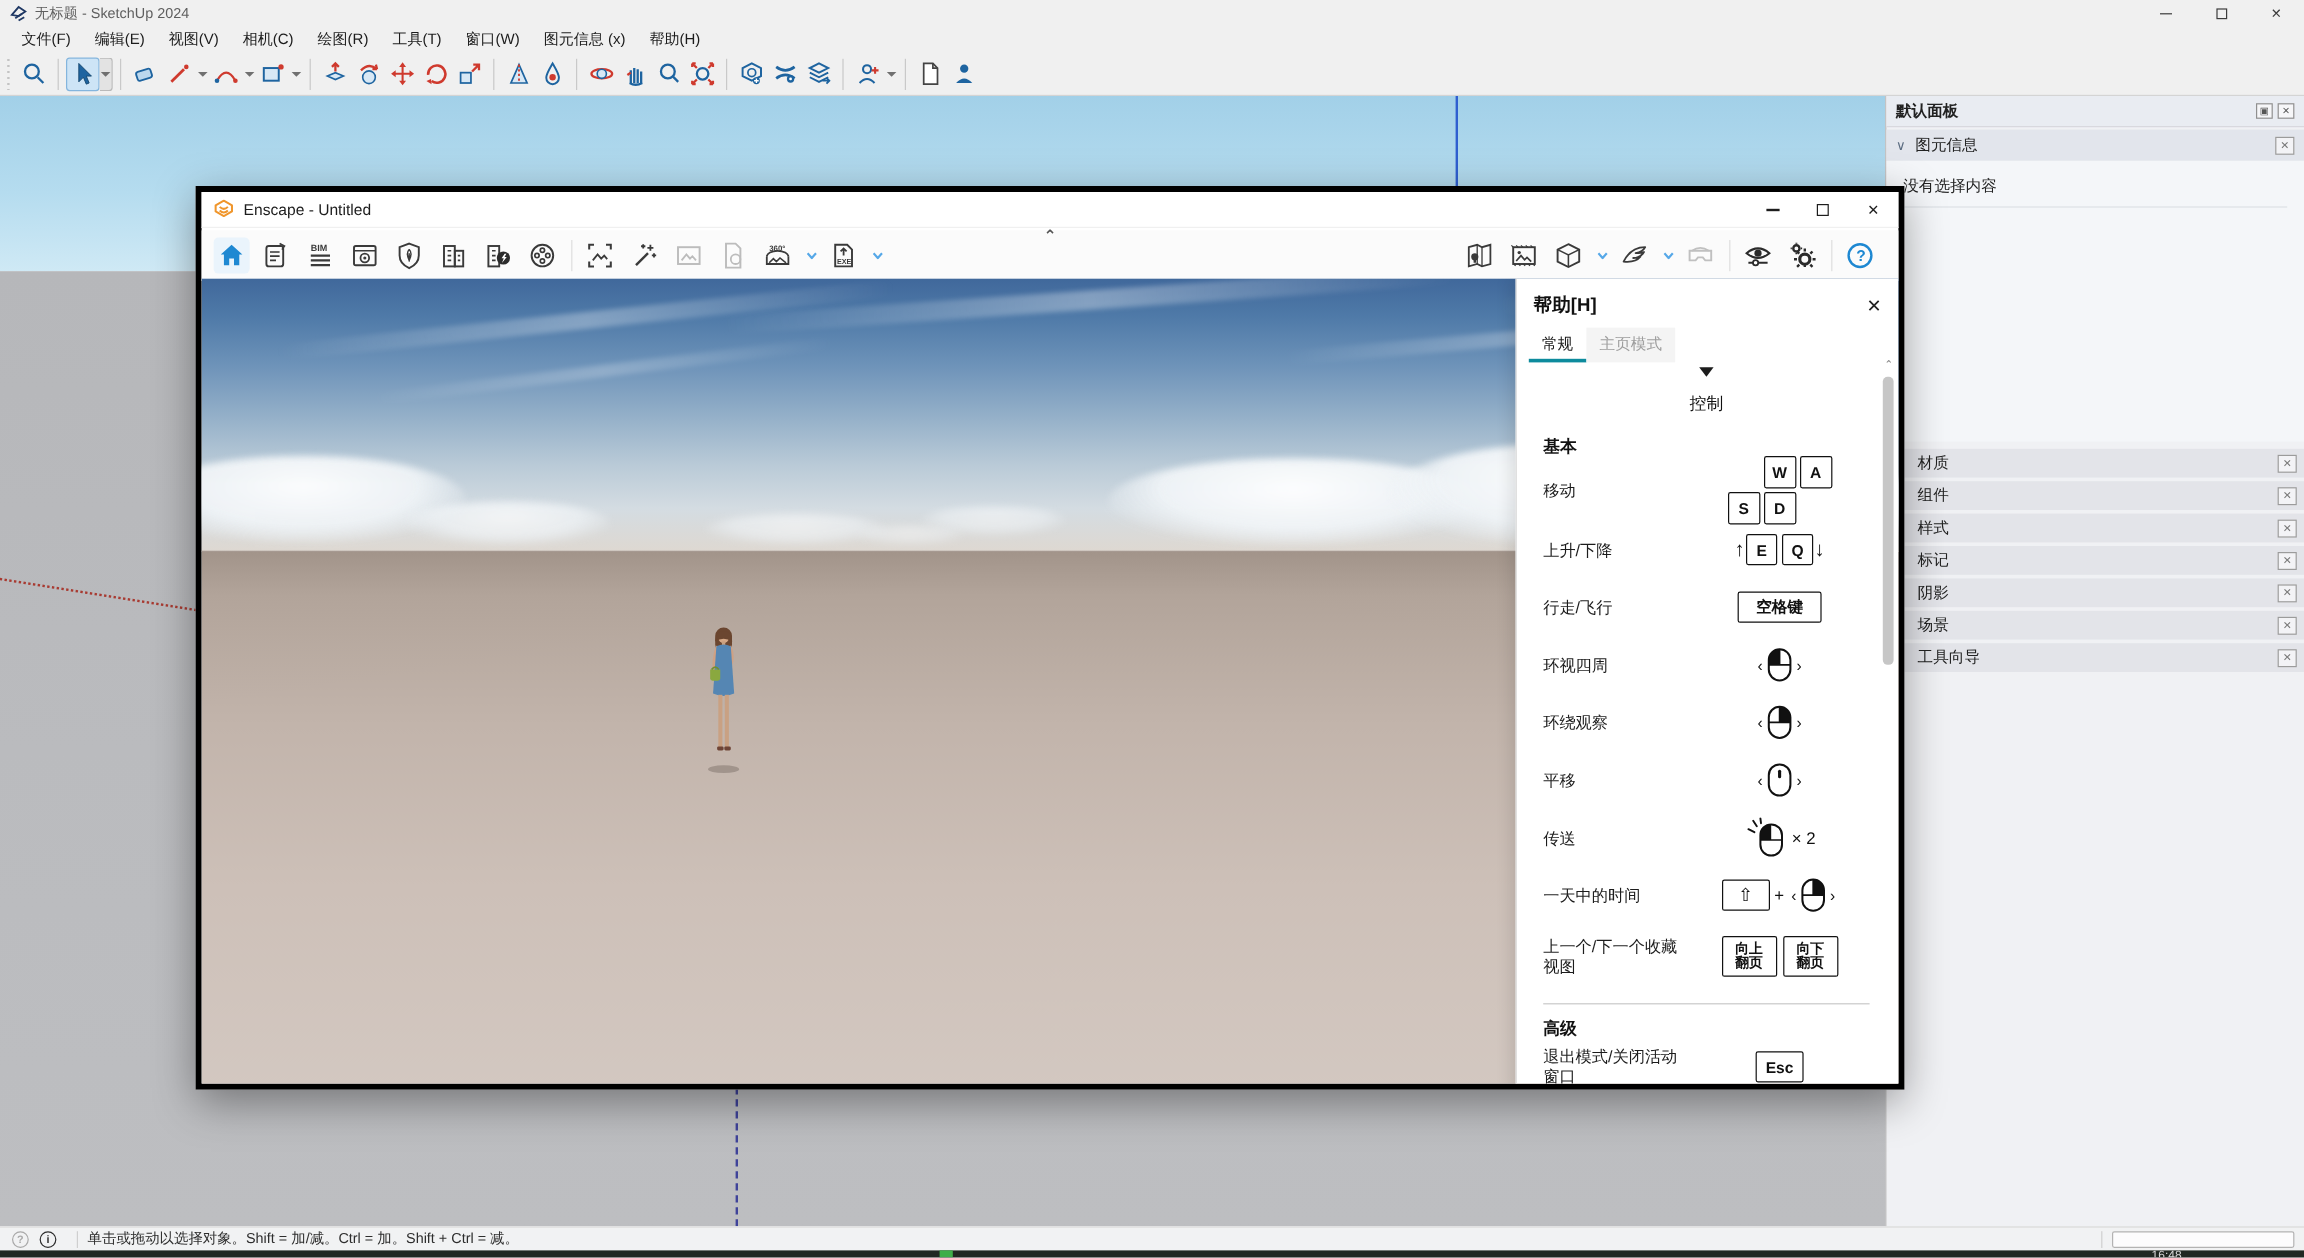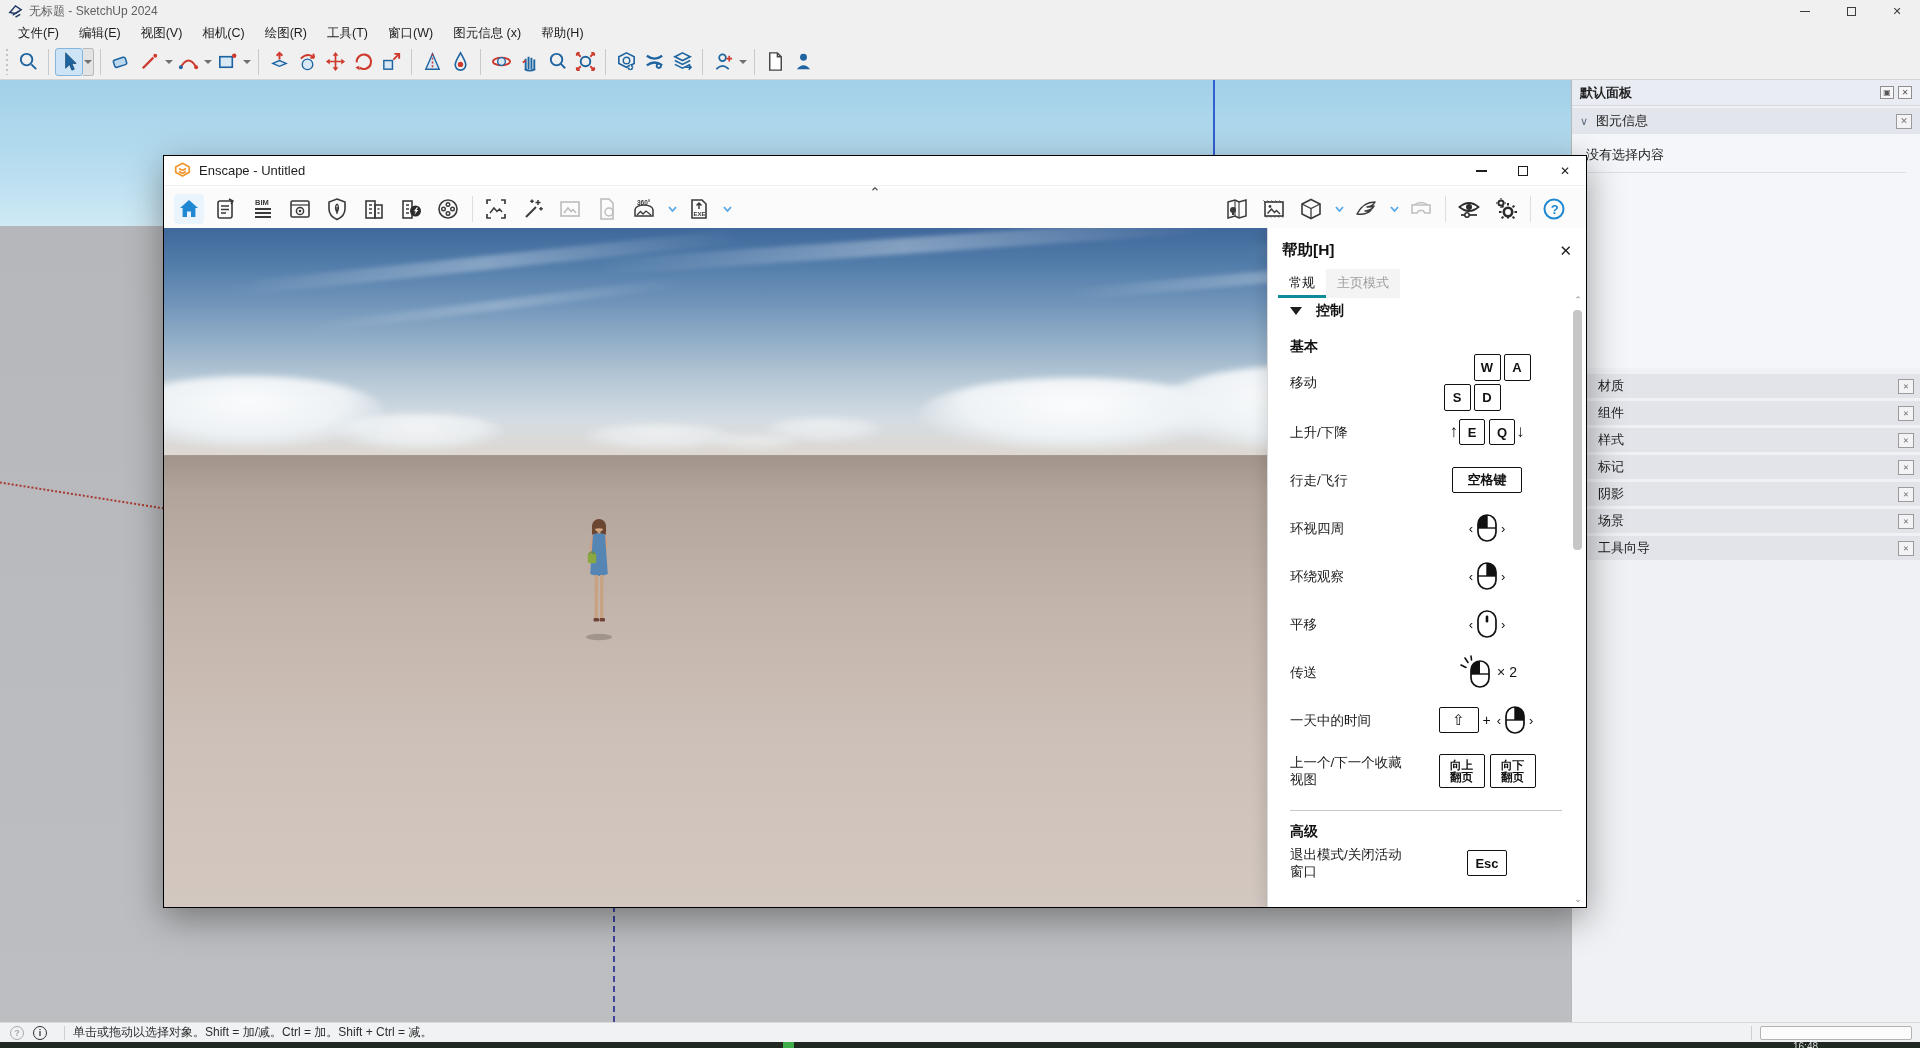--- a/index.html
+++ b/index.html
@@ -41,41 +41,41 @@
   .right-panel { position:absolute; left:1571px; top:80px; width:349px; height:942px; background:#f0f1f4; border-left:1px solid #b8b8b8; }
   .rp-header { height:26px; background:#e9ecf2; display:flex; align-items:center; padding:0 8px; font-size:13px; font-weight:bold; color:#222; border-bottom:1px solid #d8d8de; }
   .rp-hicons { margin-left:auto; display:flex; gap:4px; }
   .rp-box { width:14px; height:13px; border:1px solid #8f8f8f; background:#f6f6f8; display:flex; align-items:center; justify-content:center; font-size:8px; color:#555; }
   .rp-entity { margin-top:2px; height:26px; background:#e2e5ec; display:flex; align-items:center; padding:0 8px; font-size:13px; color:#222; }
   .rp-chev { color:#5a6b80; font-size:11px; margin-right:8px; }
   .rp-x { margin-left:auto; width:16px; height:15px; border:1px solid #9b9b9b; background:#f3f3f6; color:#777; font-size:9px; display:flex; align-items:center; justify-content:center; }
   .rp-content { height:234px; background:#f4f6f9; padding:12px 14px 0 14px; }
   .rp-empty { font-size:13px; font-weight:normal; color:#222; padding-bottom:8px; border-bottom:1px solid #dcdfe5; }
   .rp-secs { position:absolute; left:0; top:294px; width:100%; }
-  .rp-sec { height:24px; background:#e3e4e9; margin-bottom:3px; display:flex; align-items:center; padding-left:26px; font-size:13px; color:#222; position:relative;font-family:Liberation Mono, monospace; }
+  .rp-sec { height:24px; background:#e3e4e9; margin-bottom:3px; display:flex; align-items:center; padding-left:26px; font-size:13px; color:#222; position:relative; }
   .rp-sec .rp-chev2 { position:absolute; left:8px; color:#808080; font-size:10px; }
   .rp-sec .rp-x { margin-right:6px; }
 
   
   .statusbar { position:absolute; left:0; top:1022px; width:1920px; height:20px; background:#f1f2f3; border-top:1px solid #dadada; display:flex; align-items:center; padding-left:10px; }
   .sb-circ { width:14px; height:14px; border-radius:50%; display:flex; align-items:center; justify-content:center; font-size:9px; font-weight:bold; margin-right:9px; }
   .sb-geo { border:1.3px solid #a9a9a9; color:#a9a9a9; }
   .sb-info { border:1.3px solid #2e2e2e; color:#2e2e2e; }
   .sb-sep { width:1px; height:14px; background:#cfcfcf; margin:0 8px; }
   .sb-hint { font-size:12px; color:#2d2d2d; }
   .sb-measure { position:absolute; right:8px; top:3px; width:152px; height:14px; background:#fcfcfd; border:1px solid #b3b3b3; border-radius:2px; font-size:11px; padding:0 4px; }
   .sb-sep-r { position:absolute; right:168px; top:3px; width:1px; height:14px; background:#cfcfcf; }
 
   
   .taskbar { position:absolute; left:0; top:1042px; width:1920px; height:6px; background:#202822; }
   .tb-green { position:absolute; left:783px; top:0; width:11px; height:6px; background:#3fae49; }
   .tb-clock { position:absolute; left:1793px; top:-1px; color:#d8d8d8; font-size:10px; }
 
   
-  .enscape { position:absolute; left:163px; top:155px; width:1424px; height:753px; background:#fff; border:1px solid #000000; box-shadow:0 10px 34px rgba(0,0,0,.38); }
+  .enscape { position:absolute; left:163px; top:155px; width:1424px; height:753px; background:#fff; border:5px solid #000000; box-shadow:0 10px 34px rgba(0,0,0,.38); }
   .en-title { position:absolute; left:0; top:0; width:100%; height:30px; background:#fff; display:flex; align-items:center; padding-left:10px; border-bottom:1px solid #f0f0f0; }
   .en-title .en-name { font-size:13px; color:#1d1d1d; margin-left:8px; }
   .en-controls { position:absolute; right:0; top:0; height:30px; display:flex; }
   .ewc { width:42px; height:30px; display:flex; align-items:center; justify-content:center; color:#1d1d1d; font-size:12px; }
   .ewc .mini-bar { width:11px; height:1.4px; background:#1d1d1d; }
   .ewc .maxi-box { width:10px; height:10px; border:1.4px solid #1d1d1d; }
   .en-toolbar { position:absolute; left:0; top:32px; width:100%; height:42px; background:#fbfbfb; border-bottom:1px solid #e4e4e4; display:flex; align-items:center; padding:0 10px; }
   .eic { width:30px; height:30px; display:flex; align-items:center; justify-content:center; flex:none; margin-right:7px; }
   .eic svg { width:26px; height:26px; }
   .eic.active { background:#eaf4fc; border-radius:4px; }
@@ -95,21 +95,21 @@
 
   
   .help { position:absolute; right:0; top:0; width:319px; height:681px; background:#fff; border-left:1px solid #d9d9d9; box-shadow:-5px 0 12px rgba(0,0,0,.10); }
   .h-head { display:flex; align-items:center; padding:12px 14px 6px 14px; }
   .h-title { font-size:15.5px; font-weight:bold; color:#111; }
   .h-close { margin-left:auto; font-size:15px; color:#222; }
   .h-tabs { display:flex; padding-left:10px; height:29px; margin-top:2px; }
   .h-tab { padding:5px 11px 0 11px; font-size:13px; color:#9d9d9d; background:#f4f4f4; }
   .h-tab.active { color:#1c1c1c; background:#fff; border-bottom:3px solid #0d8b9d; }
   .h-content { position:absolute; left:0; top:66px; right:18px; bottom:0; padding:0 6px 0 22px; overflow:hidden; }
-  .h-controls-hdr { margin-top:8px; display:flex; align-items:center; gap:14px; font-size:14px; font-weight:bold; color:#111; }
+  .h-controls-hdr { margin-top:8px; display:flex; align-items:center; gap:14px; font-size:14px; font-weight:normal; color:#111;flex-direction:column; }
   .tri-down { width:0; height:0; border-left:6px solid transparent; border-right:6px solid transparent; border-top:8px solid #1c1c1c; }
   .h-sub { margin-top:18px; font-size:14px; font-weight:bold; color:#111; }
   .hrow { display:flex; align-items:center; height:48px; }
   .hrow.tall { height:54px; }
   .hrow.short { height:44px; }
   .hlabel { flex:1; font-size:13.5px; color:#1c1c1c; line-height:17px; padding-right:6px; }
   .hkeys { width:150px; display:flex; align-items:center; justify-content:center; flex:none; }
   .key { min-width:26px; height:26px; border:1.6px solid #111; border-radius:2px; background:#fff; display:flex; align-items:center; justify-content:center; font-size:13px; font-weight:bold; color:#111; padding:0 3px; }
   .key.space { min-width:70px; }
   .key.shift { min-width:40px; font-size:15px; font-weight:normal; }

